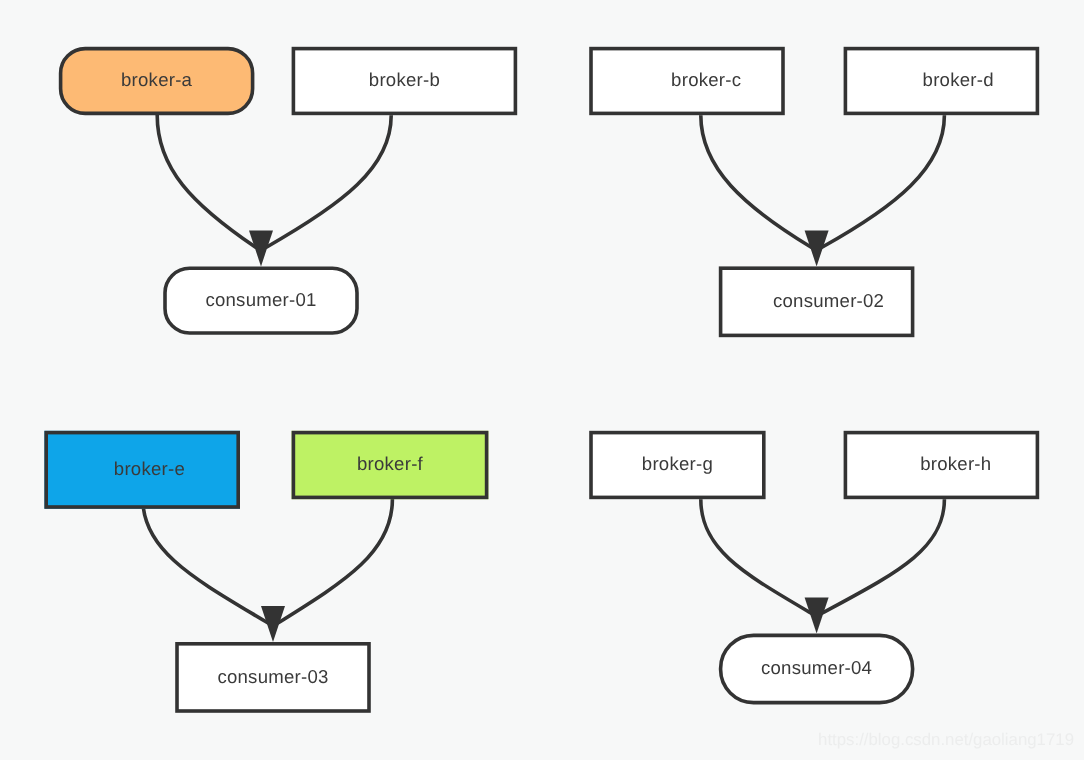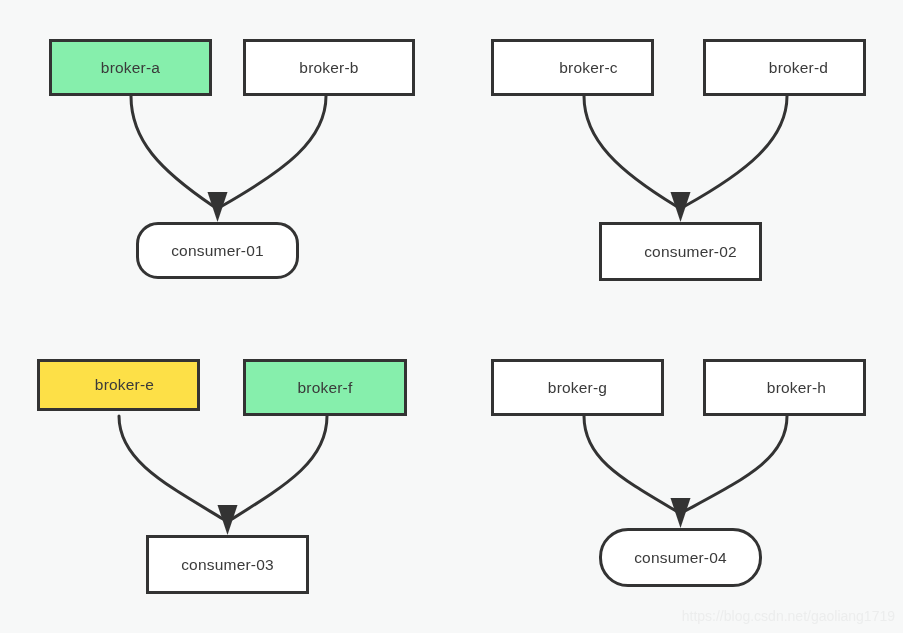--- a/index.html
+++ b/index.html
@@ -72,48 +72,48 @@
       <path d="M 327 416 C 327 460, 288 484, 232 519" fill="none" stroke="#333333" stroke-width="3" stroke-linecap="round"></path>
       <path d="M 584 416 C 584 458, 620 478, 676 511" fill="none" stroke="#333333" stroke-width="3" stroke-linecap="round"></path>
       <path d="M 787 416 C 787 458, 746 478, 685 511" fill="none" stroke="#333333" stroke-width="3" stroke-linecap="round"></path>
       <path d="M 207.5 192 L 227.5 192 L 217.5 222 Z" fill="#333333"></path>
       <path d="M 670.5 192 L 690.5 192 L 680.5 222 Z" fill="#333333"></path>
       <path d="M 217.5 505 L 237.5 505 L 227.5 535 Z" fill="#333333"></path>
       <path d="M 670.5 498 L 690.5 498 L 680.5 528 Z" fill="#333333"></path>
     </svg>
 
   <div id="nodes">
-      <div class="node" style="left: 49px; top: 39px; width: 163px; height: 57px; background: #86efac; border-color: rgb(51, 51, 51);">
+      <div class="node" style="left: 49px; top: 39px; width: 163px; height: 57px; background: #fdba74; border-color: rgb(51, 51, 51); border-radius: 22px;">
         <span class="node-label" style="color: rgb(58, 58, 58);">broker-a</span>
       </div>
-      <div class="node" style="left: 243px; top: 39px; width: 172px; height: 57px; background: rgb(255, 255, 255); border-color: rgb(51, 51, 51);">
+      <div class="node" style="left: 243px; top: 39px; width: 188px; height: 57px; background: rgb(255, 255, 255); border-color: rgb(51, 51, 51);">
         <span class="node-label" style="color: rgb(58, 58, 58);">broker-b</span>
       </div>
       <div class="node" style="left: 136px; top: 222px; width: 163px; height: 57px; background: rgb(255, 255, 255); border-color: rgb(51, 51, 51); border-radius: 22px;">
         <span class="node-label" style="color: rgb(58, 58, 58);">consumer-01</span>
       </div>
       <div class="node" style="left: 491px; top: 39px; width: 163px; height: 57px; background: rgb(255, 255, 255); border-color: rgb(51, 51, 51);">
         <span class="node-label" style="color: rgb(58, 58, 58); margin-left: 32px;">broker-c</span>
       </div>
       <div class="node" style="left: 703px; top: 39px; width: 163px; height: 57px; background: rgb(255, 255, 255); border-color: rgb(51, 51, 51);">
         <span class="node-label" style="color: rgb(58, 58, 58); padding-left: 28px;">broker-d</span>
       </div>
       <div class="node" style="left: 599px; top: 222px; width: 163px; height: 59px; background: rgb(255, 255, 255); border-color: rgb(51, 51, 51);">
         <span class="node-label" style="color: rgb(58, 58, 58); margin-left: 20px;">consumer-02</span>
       </div>
-      <div class="node" style="left: 37px; top: 359px; width: 163px; height: 52px; background: #fde047; border-color: rgb(51, 51, 51); padding-left: 12px;">
+      <div class="node" style="left: 37px; top: 359px; width: 163px; height: 65px; background: #0ea5e9; border-color: rgb(51, 51, 51); padding-left: 12px;">
         <span class="node-label" style="color: rgb(58, 58, 58);">broker-e</span>
       </div>
-      <div class="node" style="left: 243px; top: 359px; width: 164px; height: 57px; background: #86efac; border-color: rgb(51, 51, 51);">
+      <div class="node" style="left: 243px; top: 359px; width: 164px; height: 57px; background: #bef264; border-color: rgb(51, 51, 51);">
         <span class="node-label" style="color: rgb(58, 58, 58);">broker-f</span>
       </div>
       <div class="node" style="left: 146px; top: 535px; width: 163px; height: 59px; background: rgb(255, 255, 255); border-color: rgb(51, 51, 51);">
         <span class="node-label" style="color: rgb(58, 58, 58);">consumer-03</span>
       </div>
-      <div class="node" style="left: 491px; top: 359px; width: 173px; height: 57px; background: rgb(255, 255, 255); border-color: rgb(51, 51, 51);">
+      <div class="node" style="left: 491px; top: 359px; width: 147px; height: 57px; background: rgb(255, 255, 255); border-color: rgb(51, 51, 51);">
         <span class="node-label" style="color: rgb(58, 58, 58);">broker-g</span>
       </div>
       <div class="node" style="left: 703px; top: 359px; width: 163px; height: 57px; background: rgb(255, 255, 255); border-color: rgb(51, 51, 51); padding-left: 24px;">
         <span class="node-label" style="color: rgb(58, 58, 58);">broker-h</span>
       </div>
       <div class="node" style="left: 599px; top: 528px; width: 163px; height: 59px; background: rgb(255, 255, 255); border-color: rgb(51, 51, 51); border-radius: 29px;">
         <span class="node-label" style="color: rgb(58, 58, 58);">consumer-04</span>
       </div>
     </div>
 

